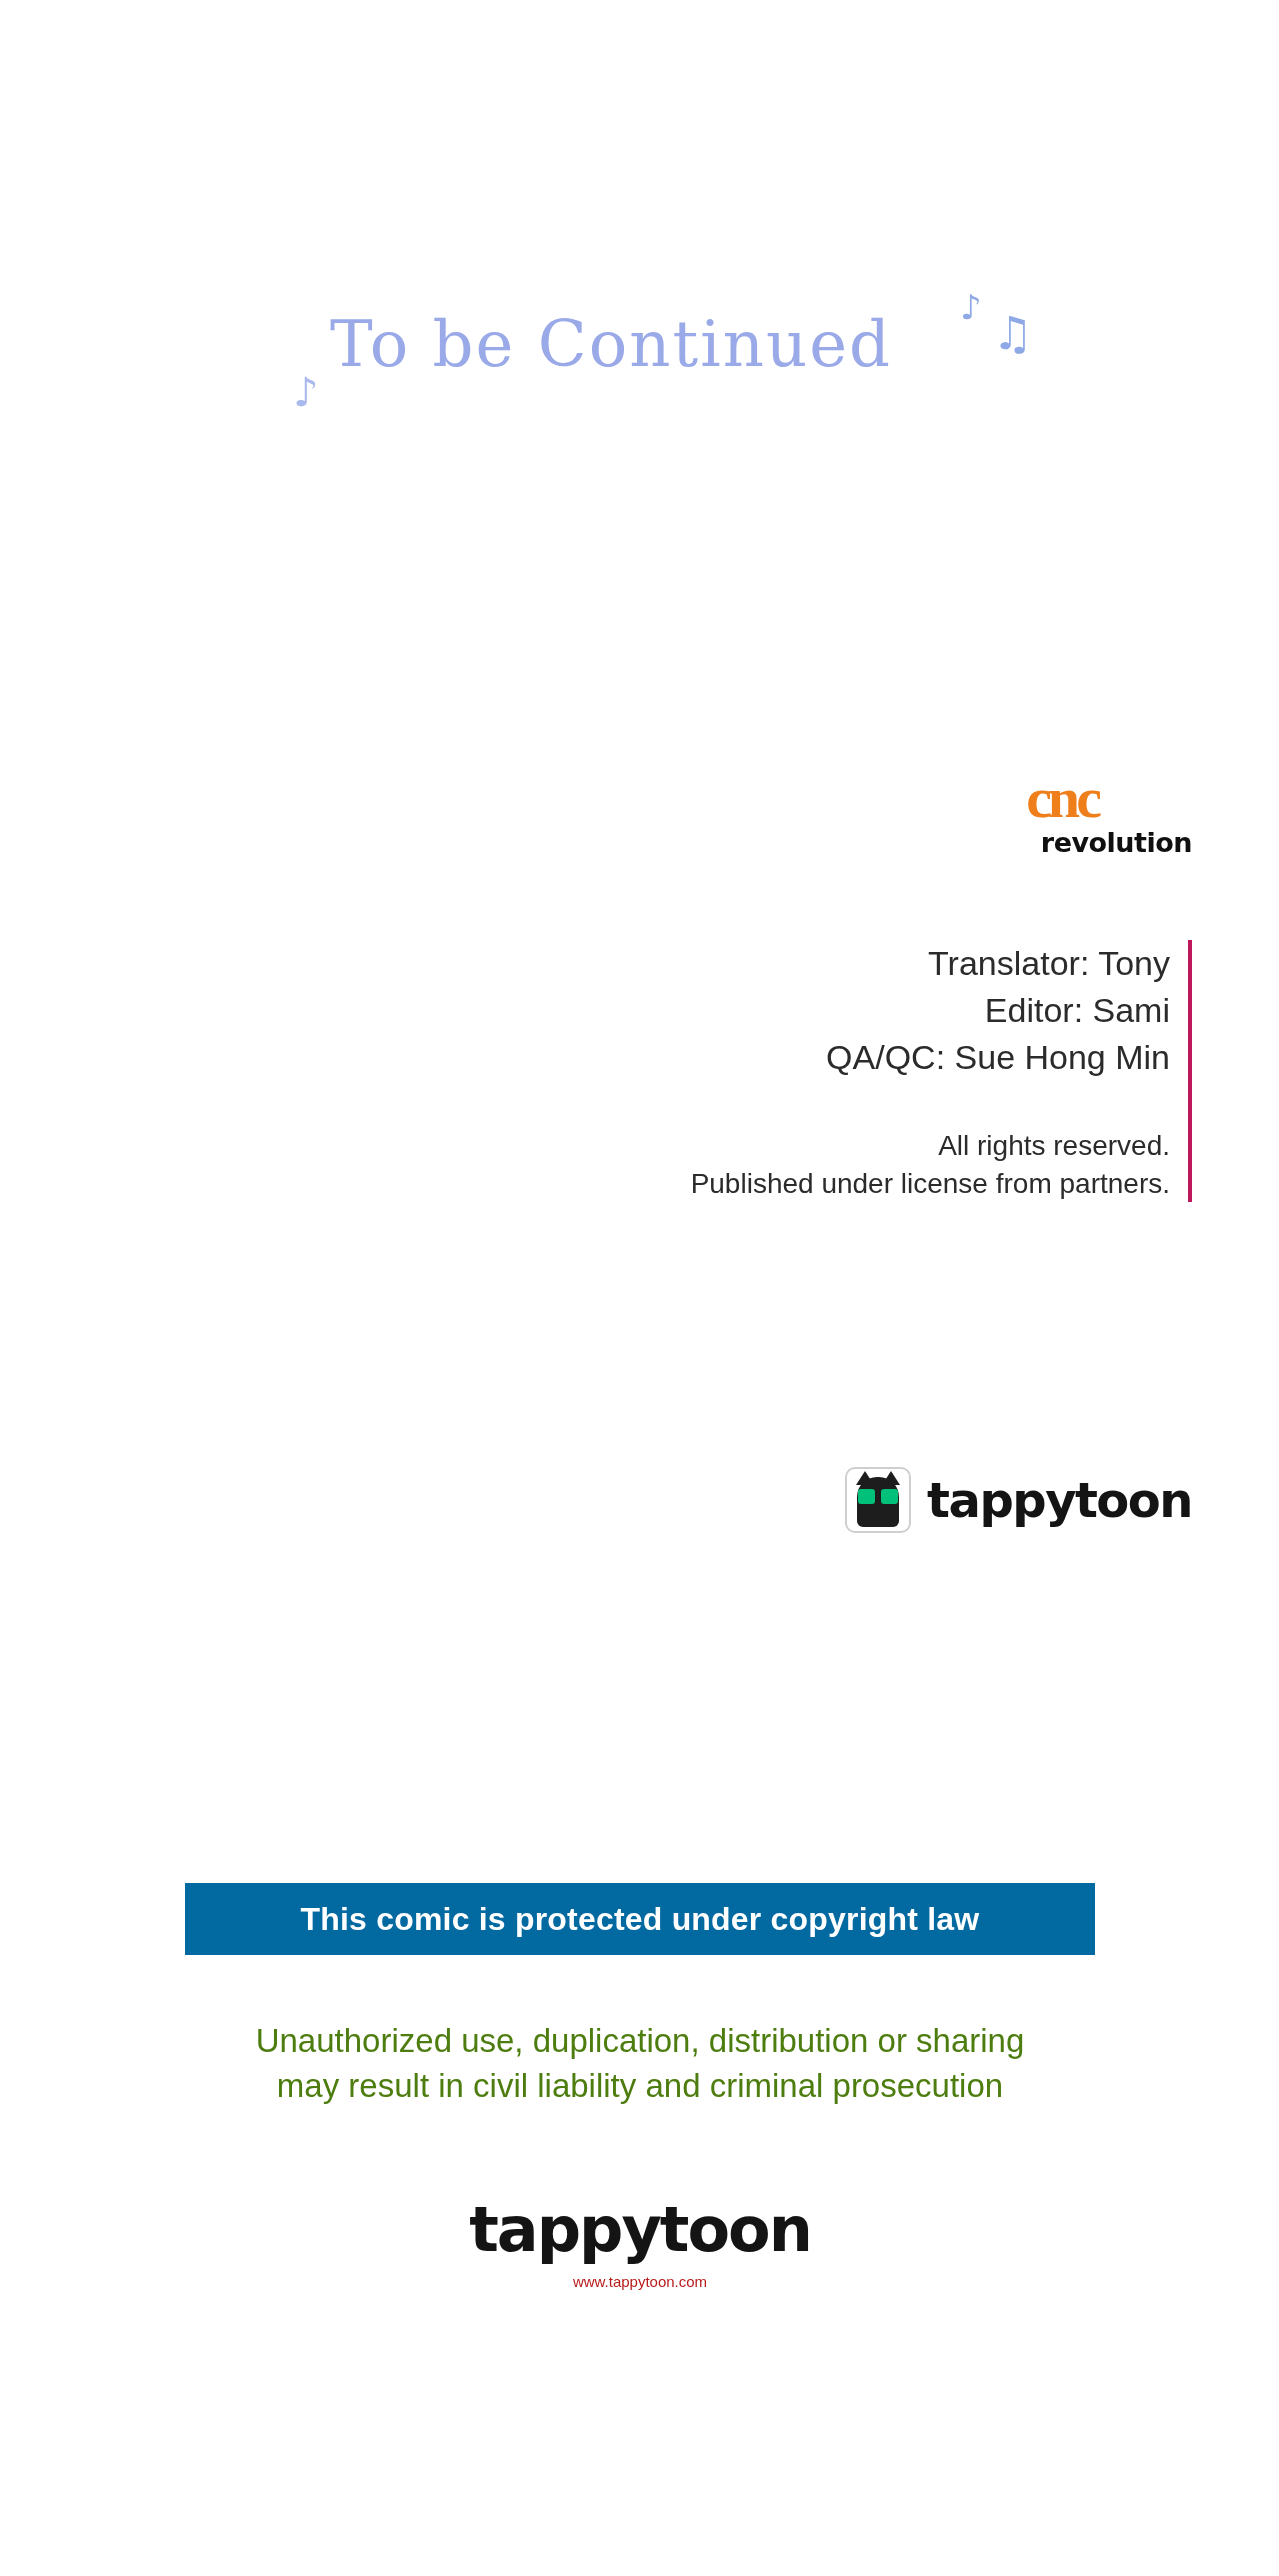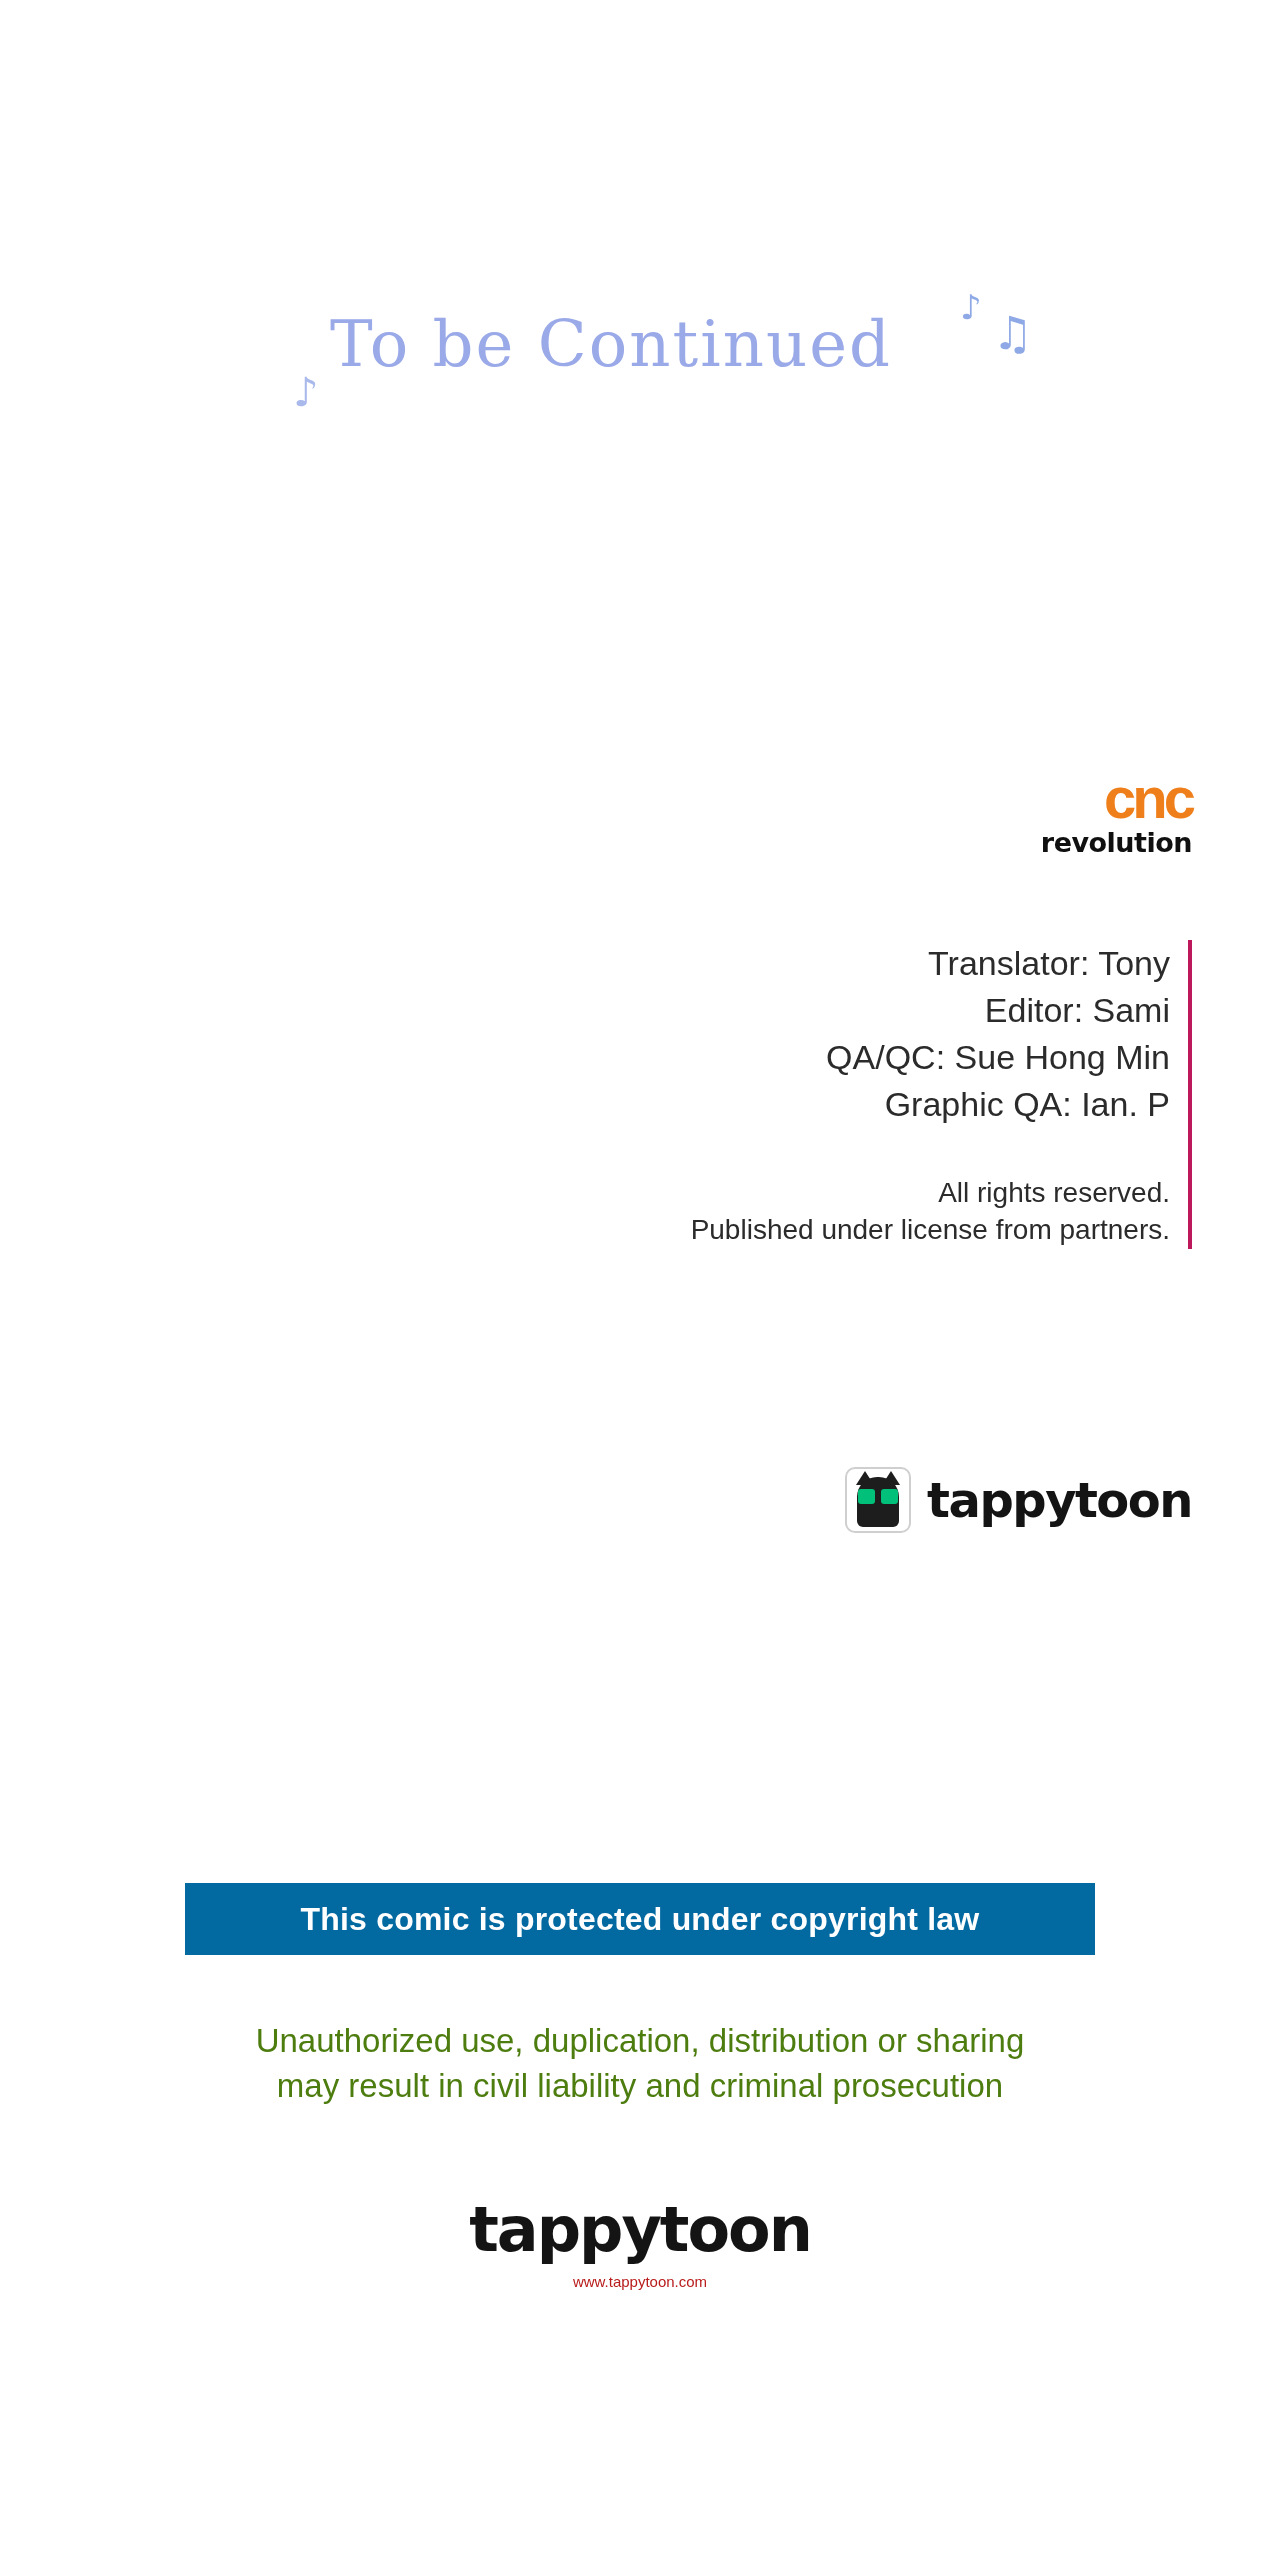--- a/index.html
+++ b/index.html
@@ -48,27 +48,28 @@
 
   
   .cnc-block {
     position: absolute;
     right: 88px;
     top: 770px;
     text-align: right;
     width: 260px;
   }
   .cnc-mark {
-    font-family: Liberation Sans, sans-serif;
+    font-family: Liberation Serif, serif;
     font-size: 58px;
     font-weight: bold;
     color: #ef7f1a;
     letter-spacing: -4px;
     line-height: 0.95;
     display: block;
+    text-align: center;
   }
   .cnc-sub {
     font-family: "DejaVu Sans", sans-serif;
     font-size: 27px;
     font-weight: bold;
     color: #101010;
     letter-spacing: -0.5px;
     display: block;
     margin-top: 2px;
   }
@@ -237,21 +238,20 @@
 
 <div class="cnc-block">
   <span class="cnc-mark">cnc</span>
   <span class="cnc-sub">revolution</span>
 </div>
 
 <div class="credits">
   <div class="credit-line">Translator: Tony</div>
   <div class="credit-line">Editor: Sami</div>
   <div class="credit-line">QA/QC: Sue Hong Min</div>
-  <div class="credit-line">Graphic QA: Ian. P</div>
   <div class="legal-block">
     <div class="legal-line">All rights reserved.</div>
     <div class="legal-line">Published under license from partners.</div>
   </div>
 </div>
 
 <div class="tappy-inline">
   <div class="cat-badge">
     <div class="cat-ear left"></div>
     <div class="cat-ear right"></div>

